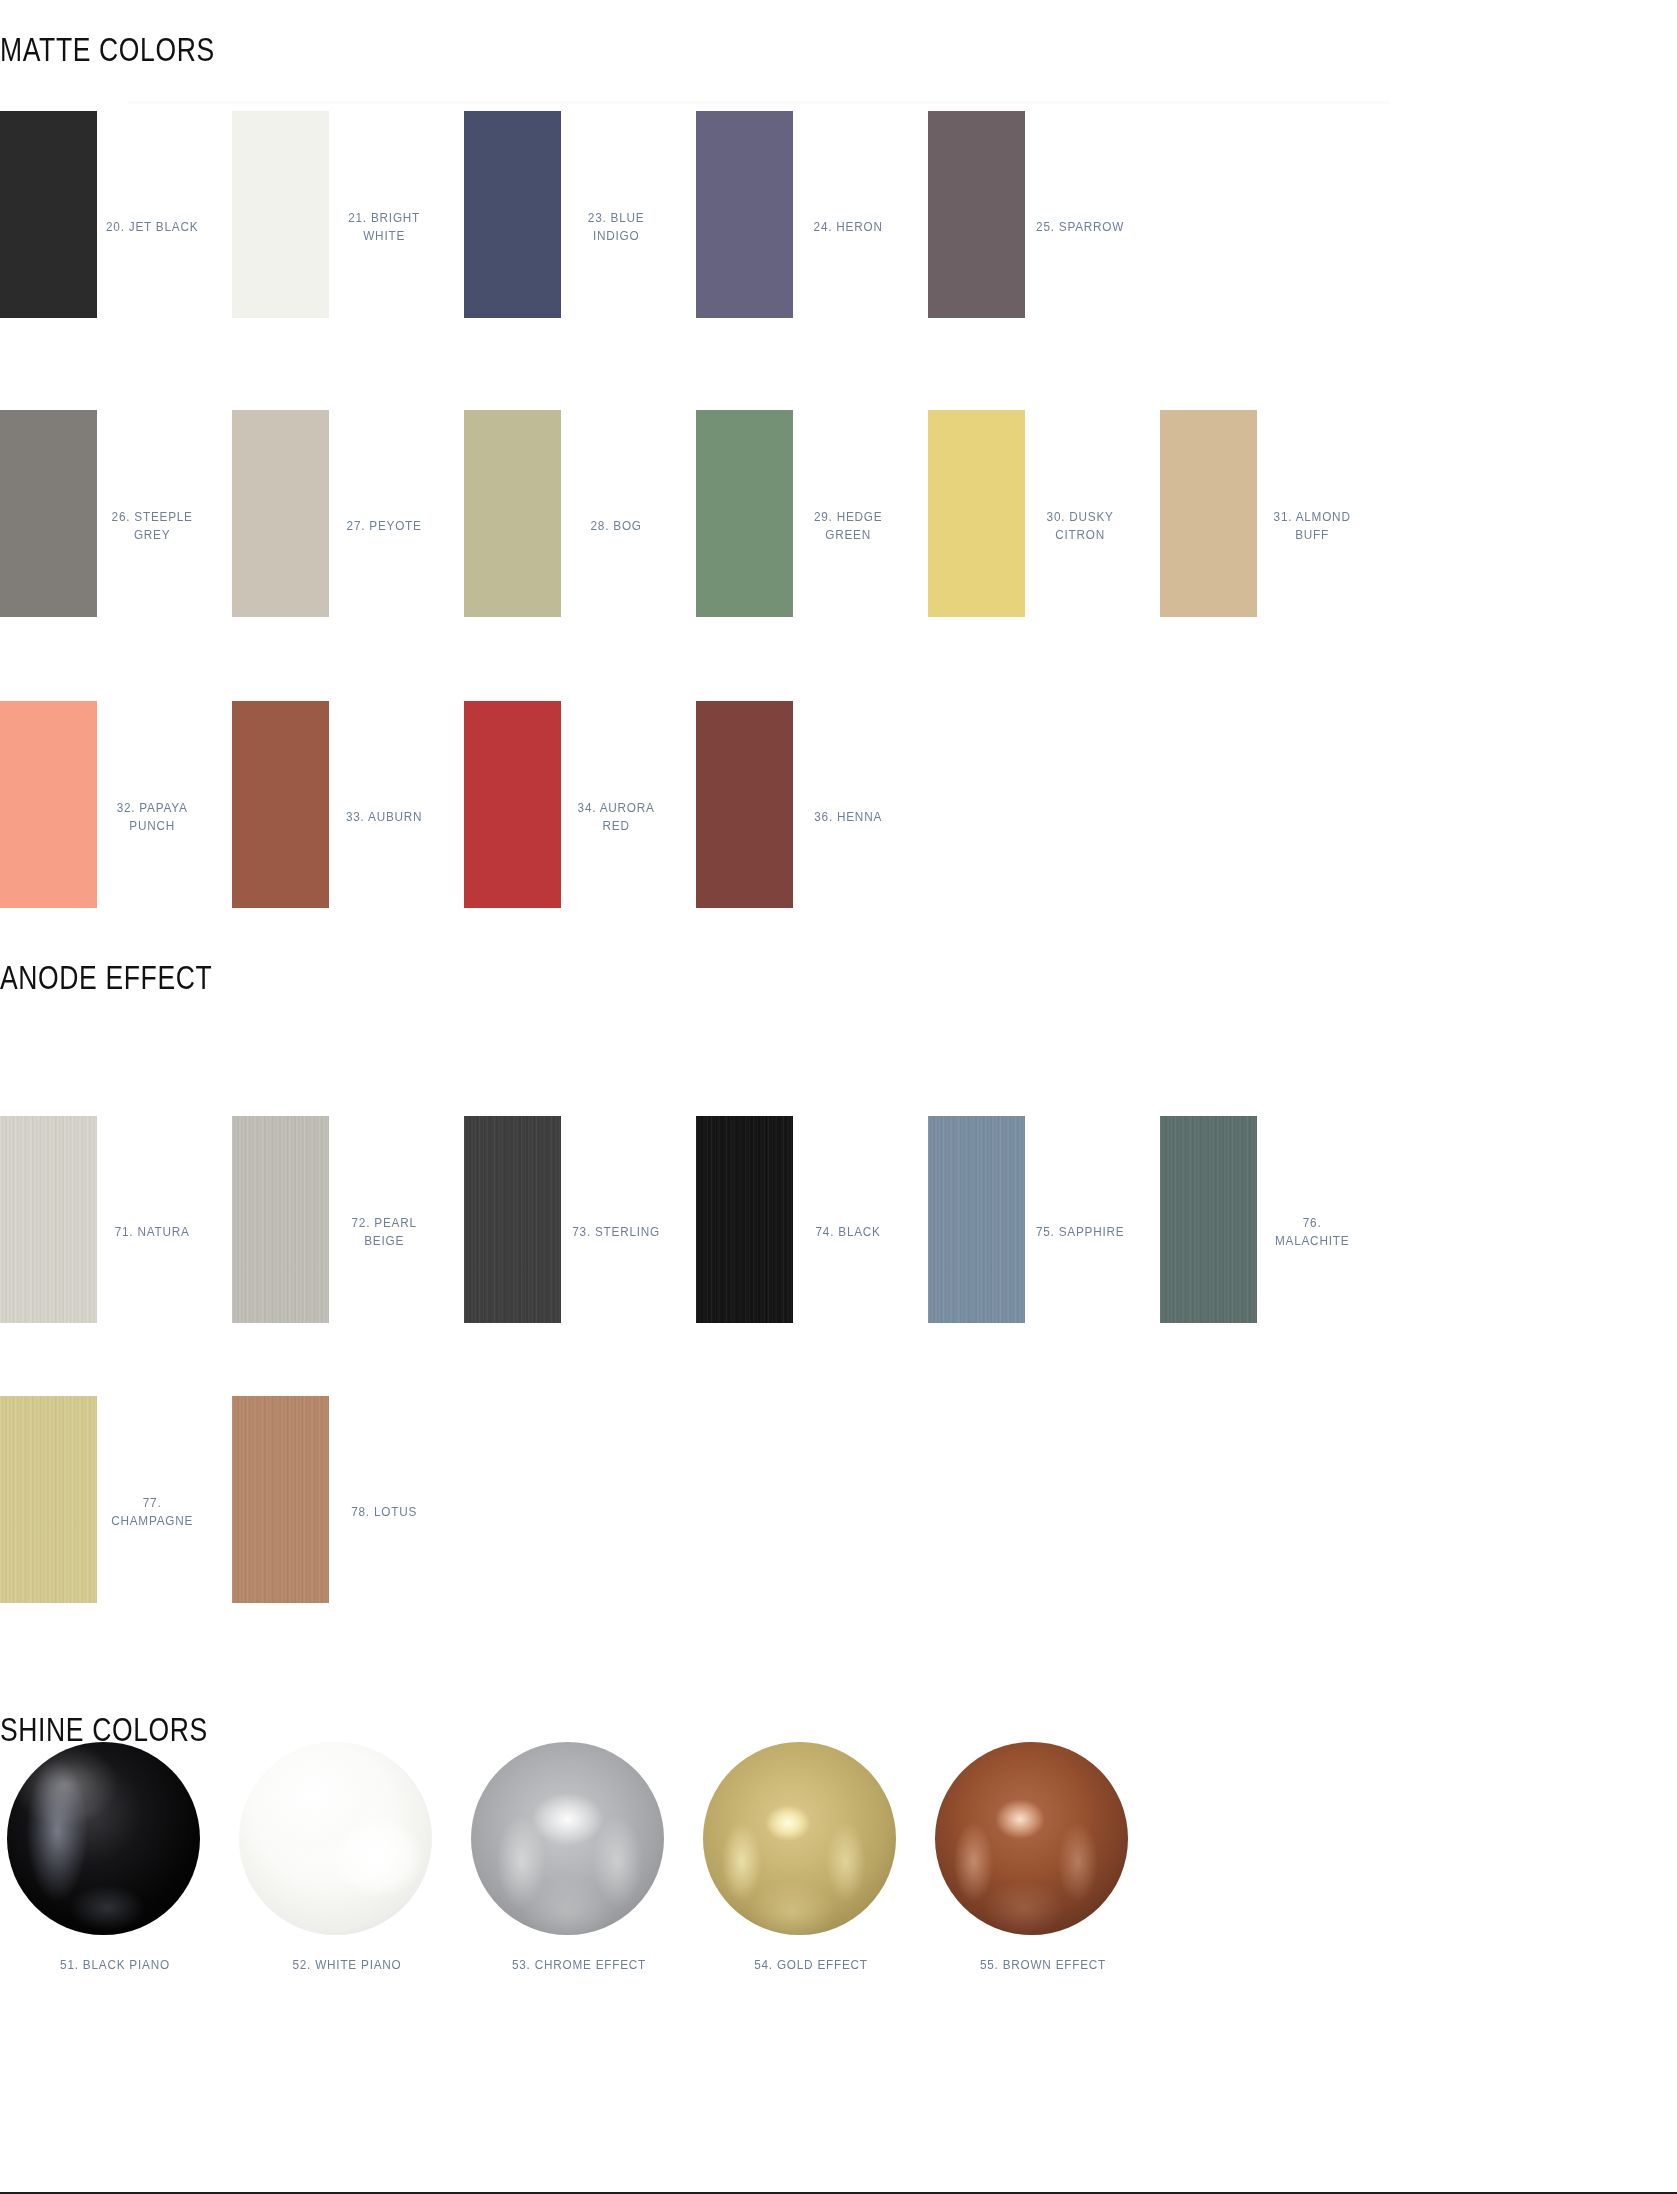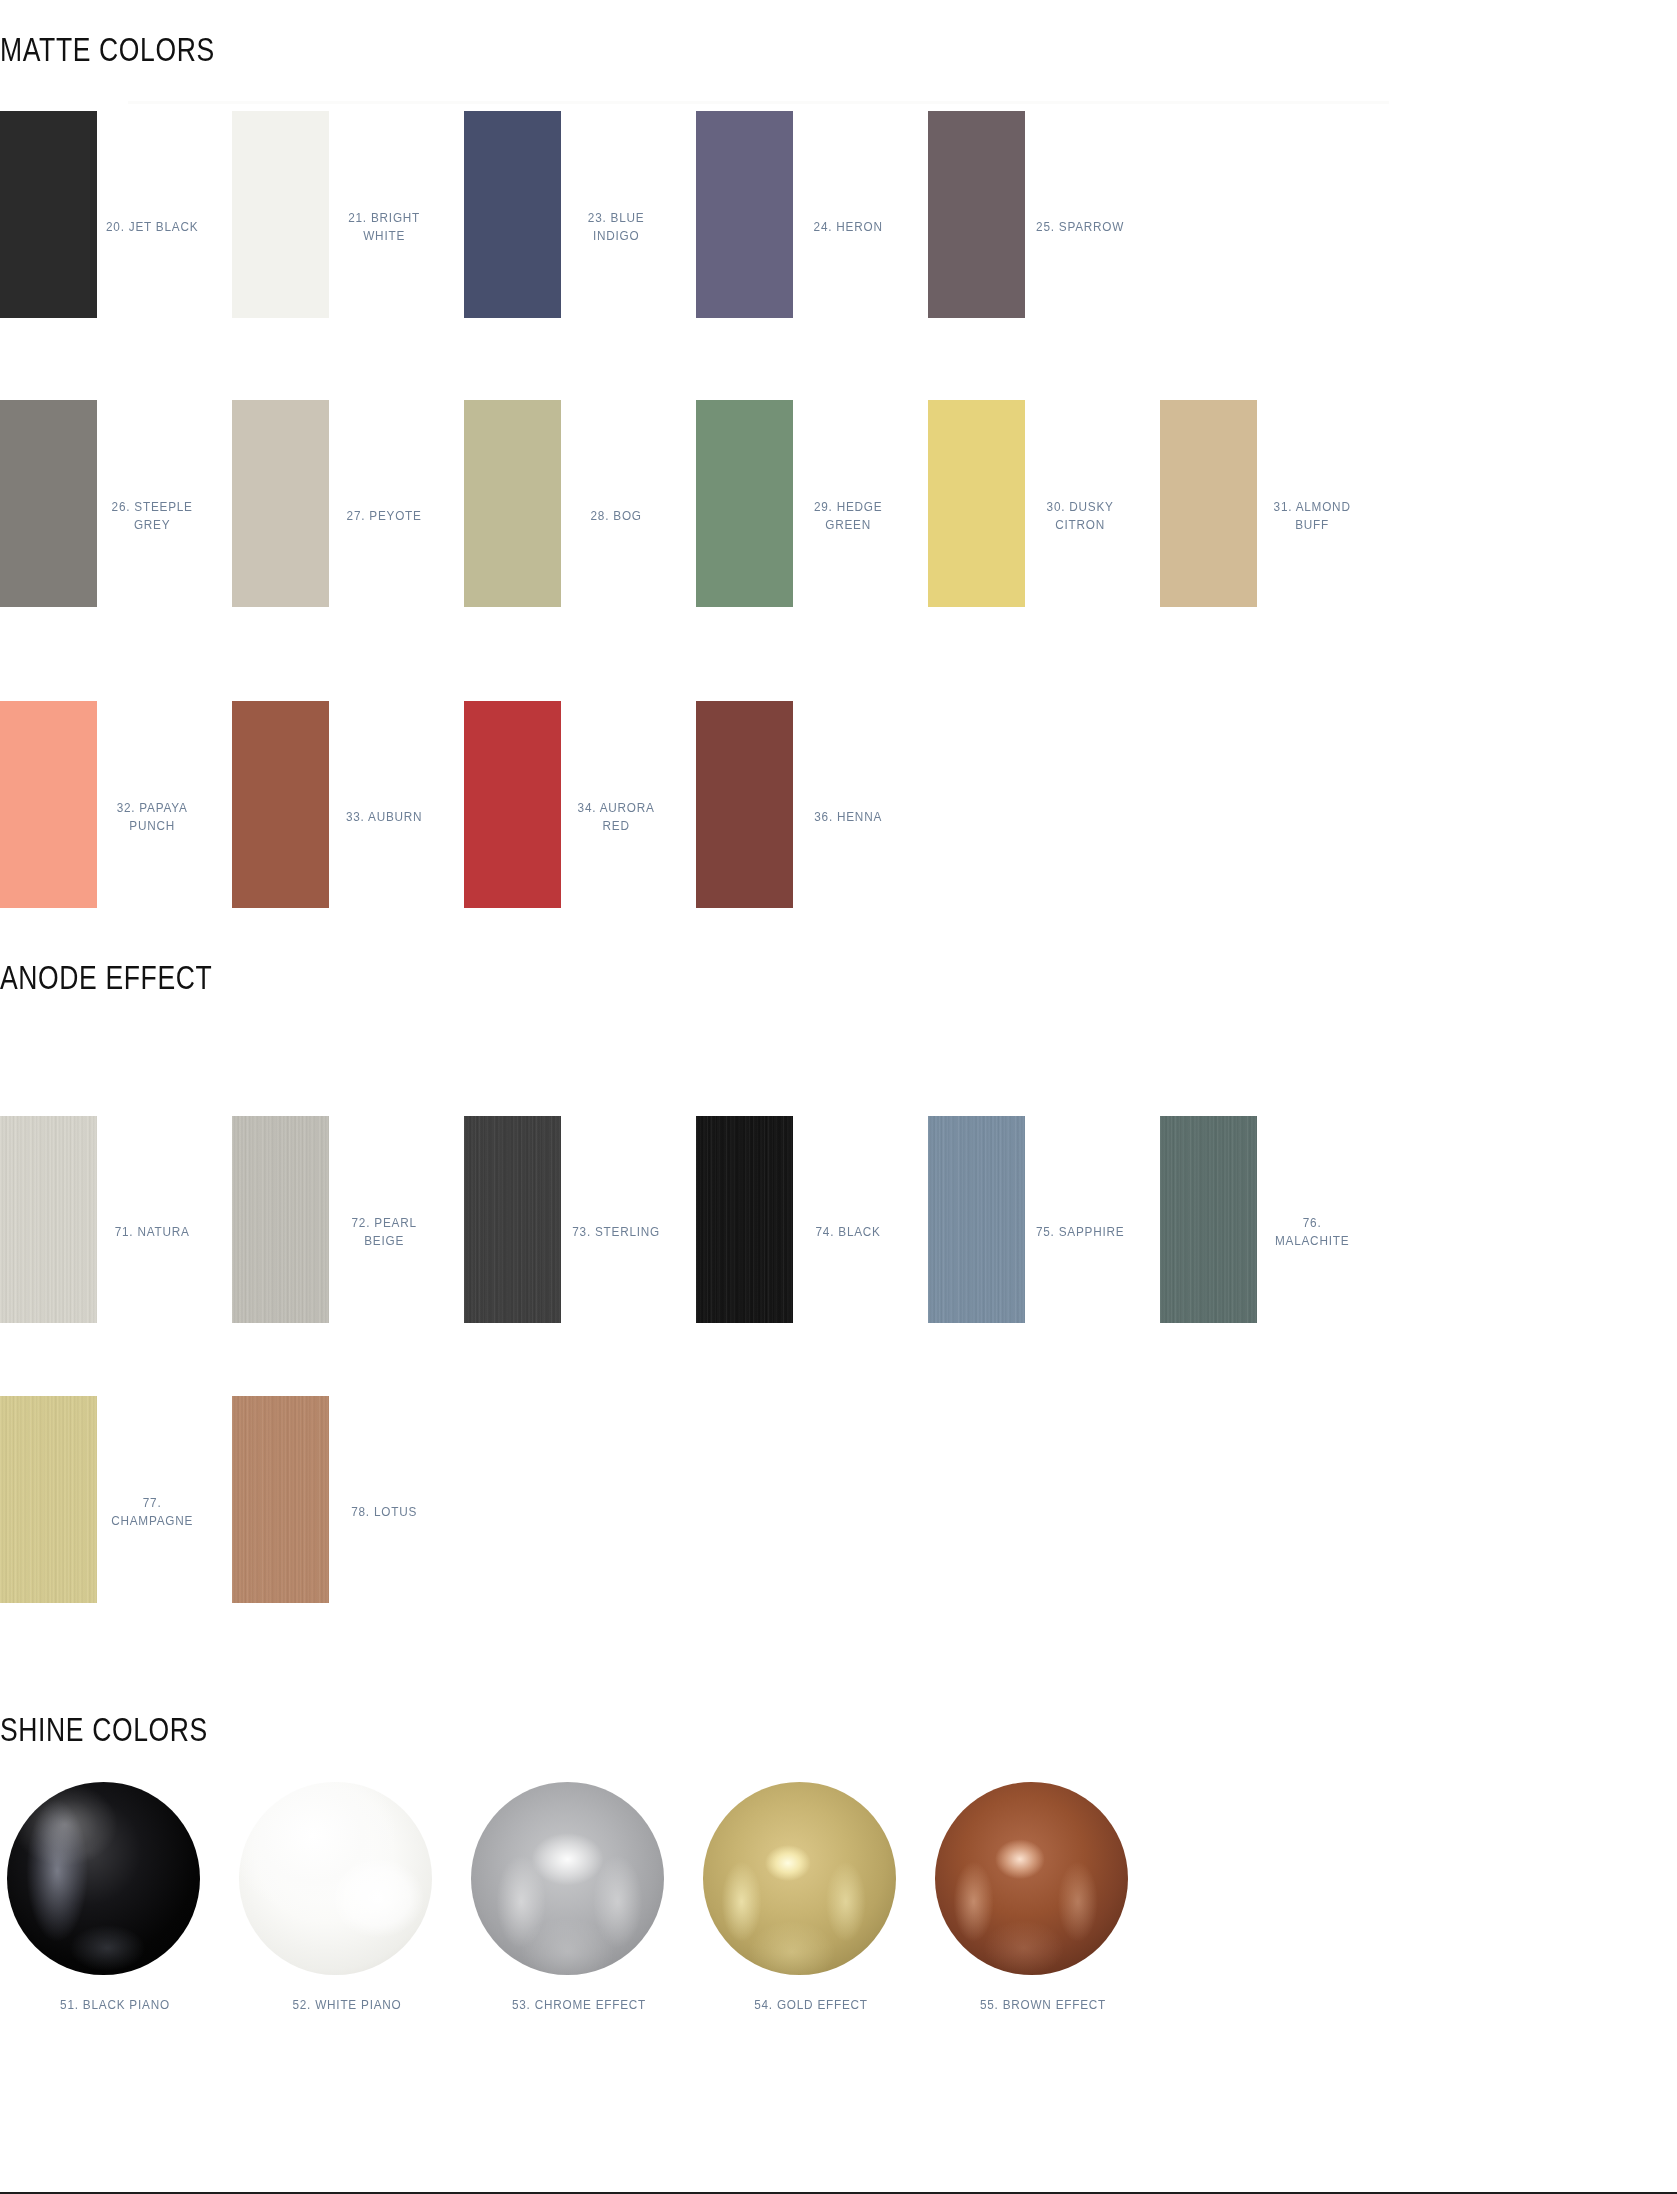--- a/index.html
+++ b/index.html
@@ -174,21 +174,21 @@
         <div class="swatch" style="background-color: rgb(102, 99, 128);"></div>
         <div class="label">24. HERON</div>
       </div>
       <div class="cell">
         <div class="swatch" style="background-color: rgb(109, 96, 100);"></div>
         <div class="label">25. SPARROW</div>
       </div>
     </div>
   </div>
 
-  <div class="section matte" style="top:400px;">
+  <div class="section matte" style="top:410px;">
     <div class="grid">
       <div class="cell">
         <div class="swatch" style="background-color: rgb(128, 125, 120);"></div>
         <div class="label">26. STEEPLE GREY</div>
       </div>
       <div class="cell">
         <div class="swatch" style="background-color: rgb(203, 196, 182);"></div>
         <div class="label">27. PEYOTE</div>
       </div>
       <div class="cell">
@@ -278,21 +278,21 @@
       <div class="cell"></div>
       <div class="cell"></div>
       <div class="cell"></div>
     </div>
   </div>
 
   <div class="section" style="top:1712px;">
     <div class="section-title">SHINE COLORS</div>
   </div>
 
-  <div class="section" style="top:1780px;">
+  <div class="section" style="top:1740px;">
     <div class="shine-grid">
 
       <div>
         <div class="sphere-wrap">
           <div class="sphere" style="background:
                  radial-gradient(ellipse 38% 30% at 30% 22%, rgba(255,255,255,0.34) 0%, rgba(255,255,255,0.10) 45%, rgba(255,255,255,0) 72%),
                  radial-gradient(ellipse 20% 46% at 26% 46%, rgba(200,205,225,0.52) 0%, rgba(170,175,200,0.18) 55%, rgba(255,255,255,0) 80%),
                  radial-gradient(ellipse 26% 16% at 52% 86%, rgba(120,125,140,0.34) 0%, rgba(255,255,255,0) 75%),
                  radial-gradient(circle at 42% 36%, #3a3a3e 0%, #151518 32%, #050505 66%, #000000 100%);">
           </div>

